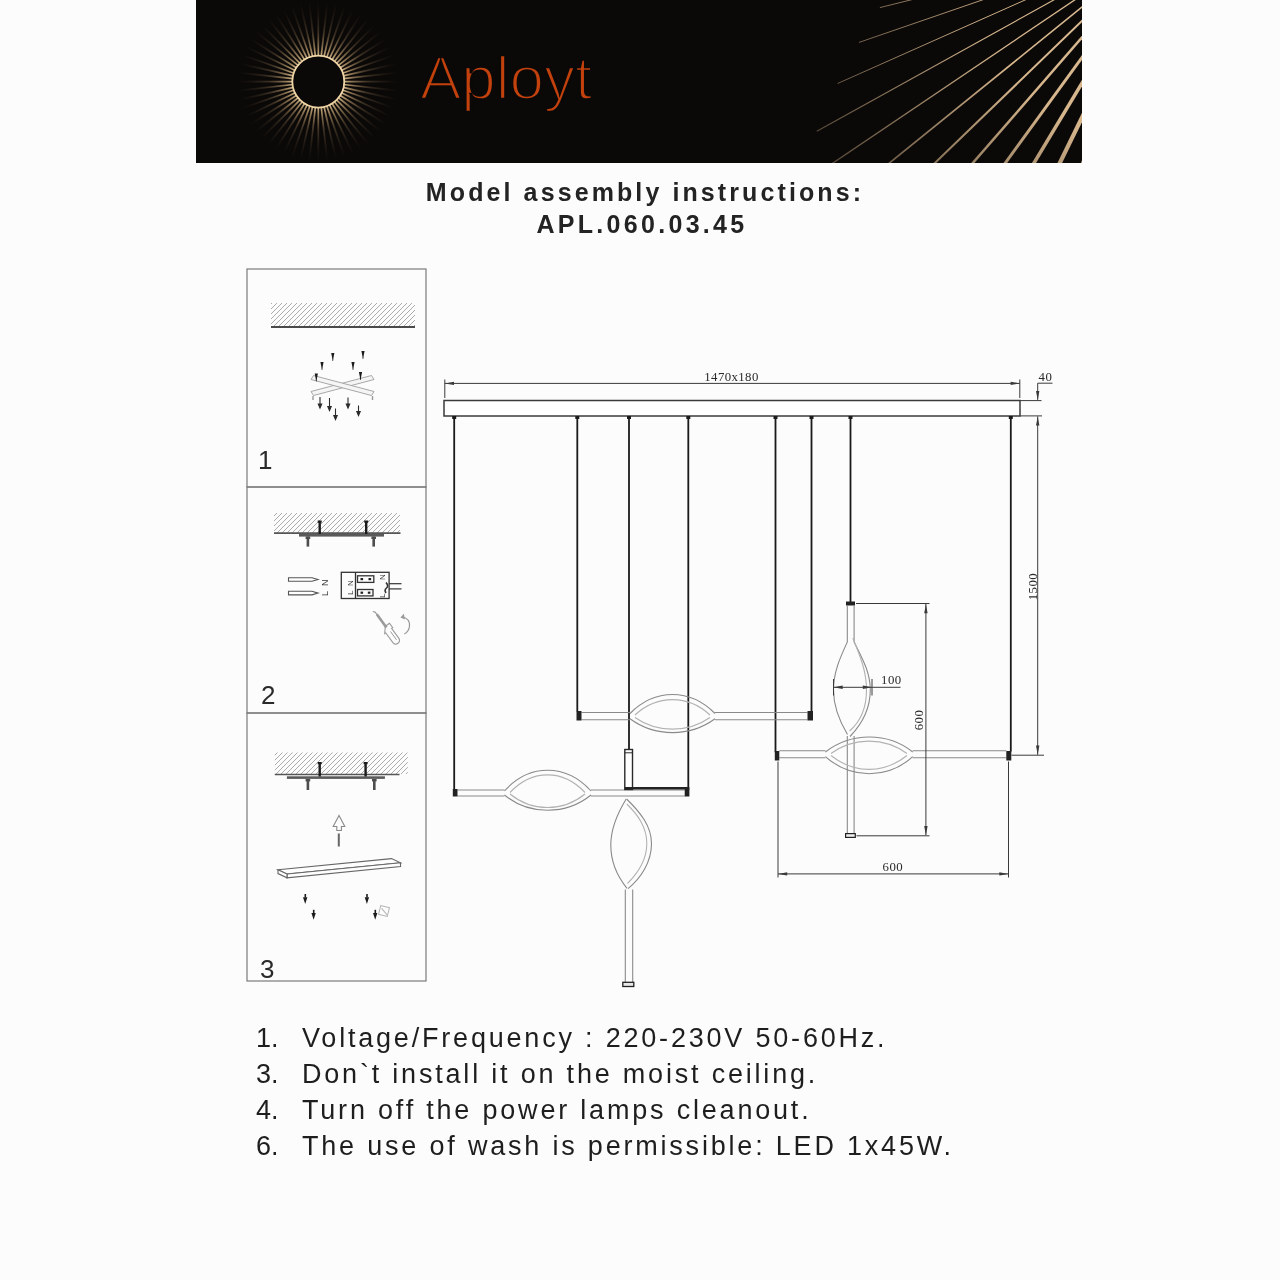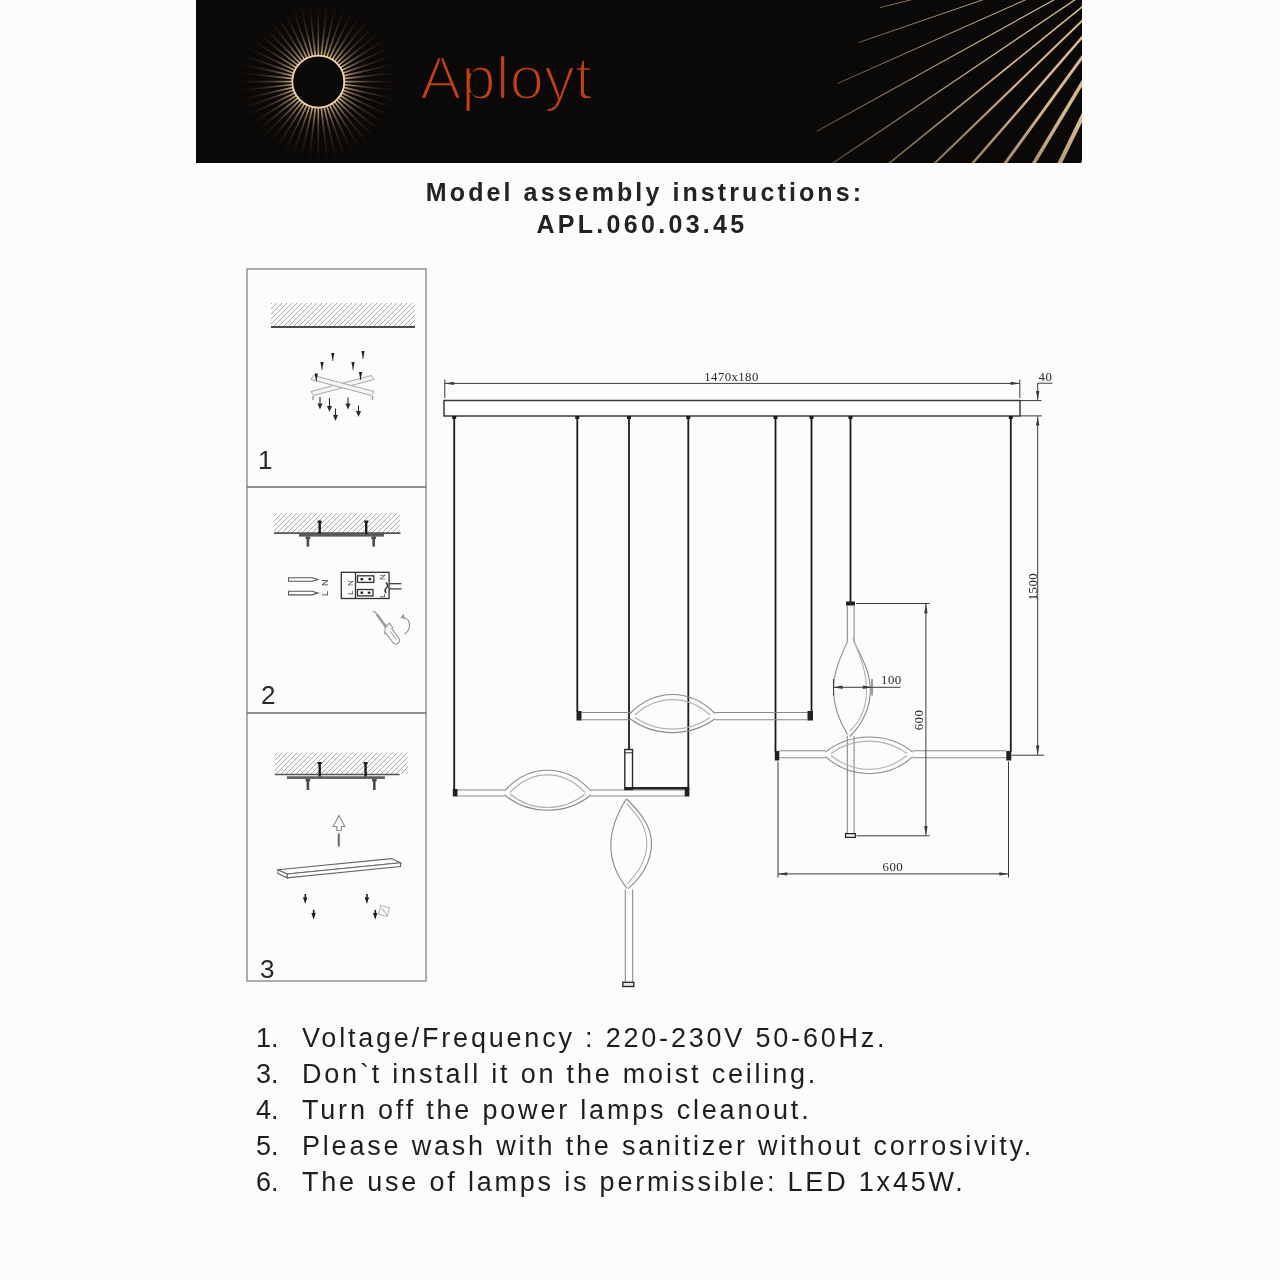--- a/index.html
+++ b/index.html
@@ -413,16 +413,15 @@
         <text transform="translate(1036.9 586.6) rotate(-90)" text-anchor="middle">1500</text>
         <text transform="translate(923.4 720) rotate(-90)" text-anchor="middle">600</text>
       </g>
     </g>
   </svg>
 
   <div id="list">
     <div class="row"><span class="num">1.</span><span>Voltage/Frequency : 220-230V 50-60Hz.</span></div>
     <div class="row"><span class="num">3.</span><span>Don`t install it on the moist ceiling.</span></div>
     <div class="row"><span class="num">4.</span><span>Turn off the power lamps cleanout.</span></div>
-    <div class="row"><span class="num">5.</span><span>Please wash with the sanitizer without corrosivity.</span></div>
-    <div class="row"><span class="num">6.</span><span>The use of lamps is permissible: LED 1x45W.</span></div>
+    <div class="row"><span class="num">6.</span><span>The use of wash is permissible: LED 1x45W.</span></div>
   </div>
 </div>
 
 </body></html>

